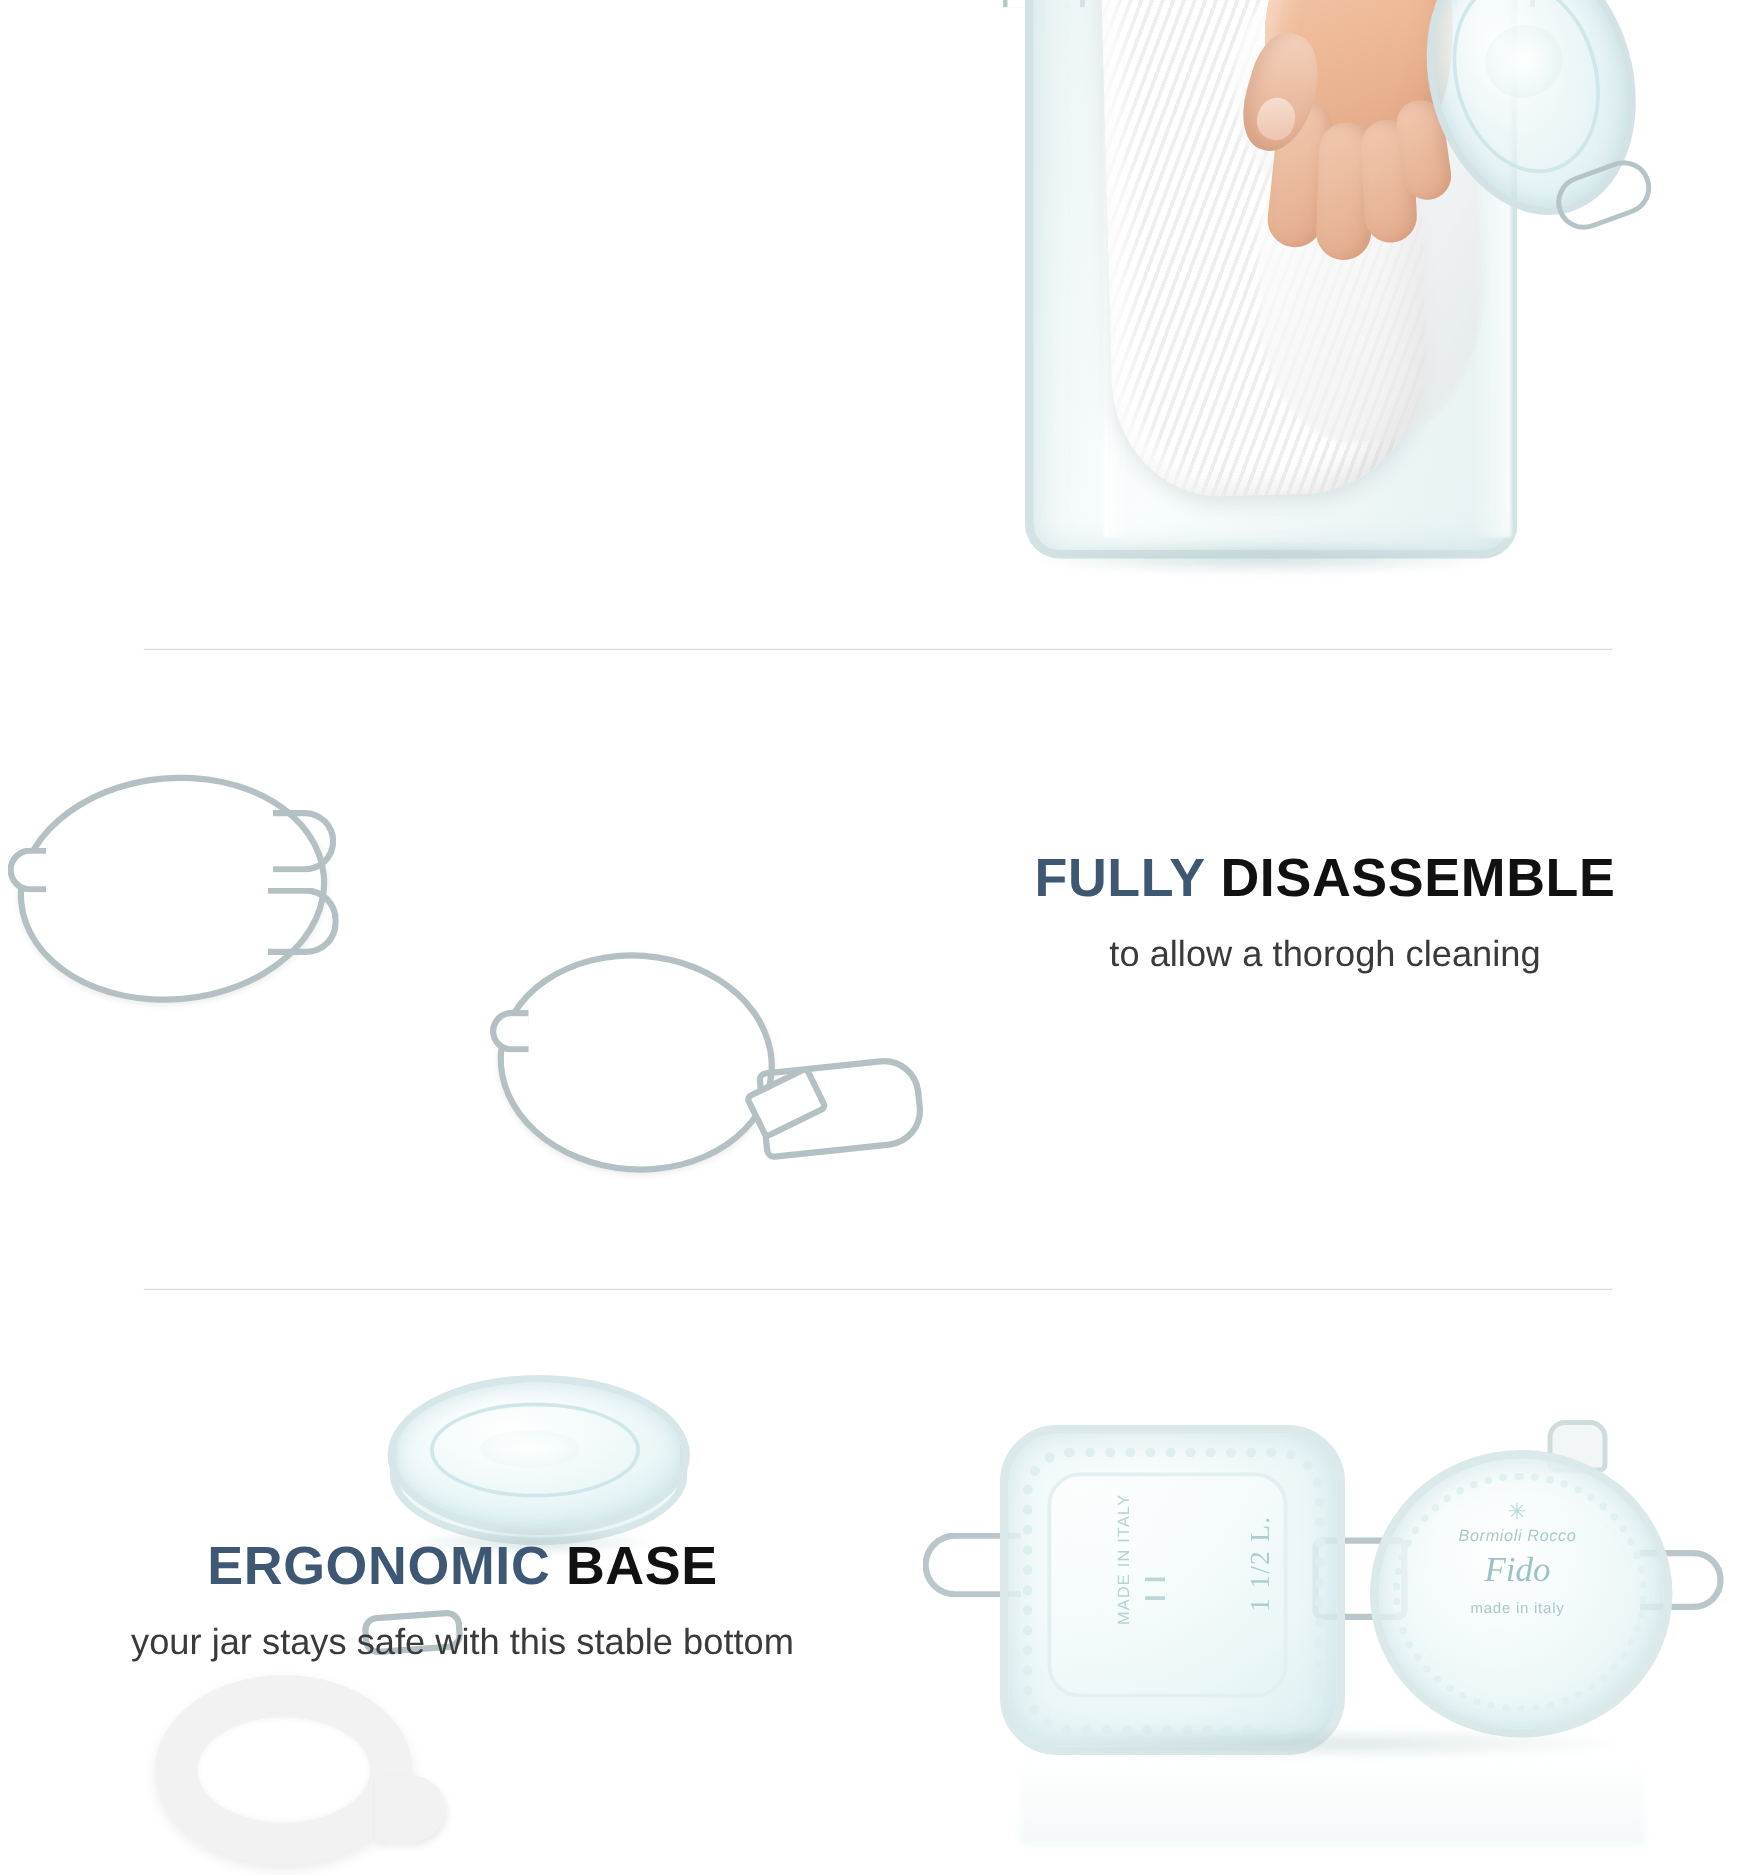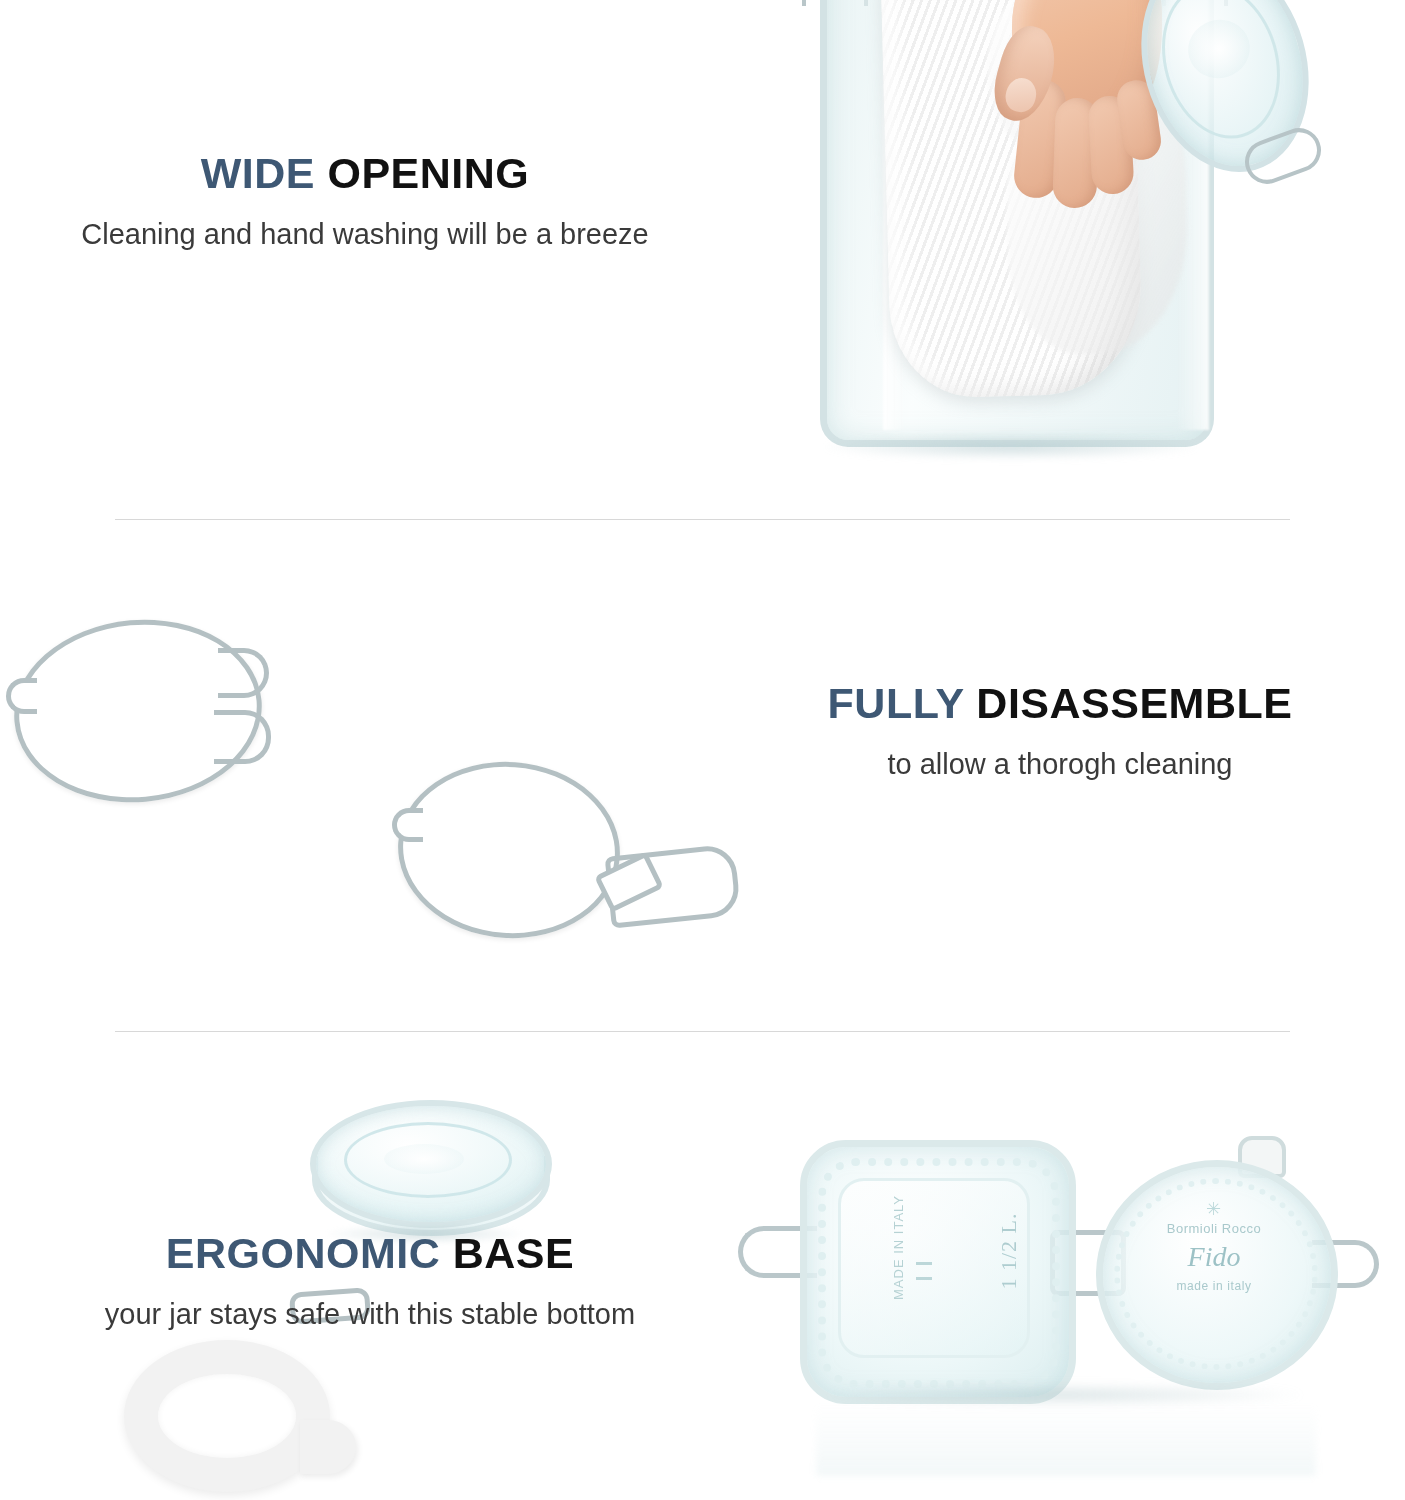--- a/index.html
+++ b/index.html
@@ -466,20 +466,21 @@
     position: absolute;
     left: 420px; top: 92px;
     width: 148px;
     text-align: center;
     color: #a9c9cc;
   }
   .rd-brand-top {
     font-size: 13px;
     line-height: 1.15;
     letter-spacing: 0.5px;
+    font-style: italic;
   }
   .rd-brand-main {
     font-family: "Liberation Serif", serif;
     font-size: 28px;
     font-style: italic;
     margin-top: 4px;
     color: #9dc2c6;
   }
   .rd-brand-sub {
     font-size: 12px;
@@ -540,27 +541,20 @@
     filter: blur(4px);
   }
 </style>
 </head>
 <body>
 
 <div class="page">
 
   <div class="section sec1">
 
-    <div class="textblock tb-1">
-      <div class="headline">
-        <span class="hl-blue">WIDE</span>
-        <span class="hl-dark">OPENING</span>
-      </div>
-      <div class="sub">Cleaning and hand washing will be a breeze</div>
-    </div>
 
     <div class="img1">
       <div class="jar1-wire-l"></div>
       <div class="jar1-wire-r"></div>
       <div class="jar1-body">
         <div class="jar1-glass-hl"></div>
         <div class="jar1-glass-hl2"></div>
       </div>
 
       <div class="towel">

